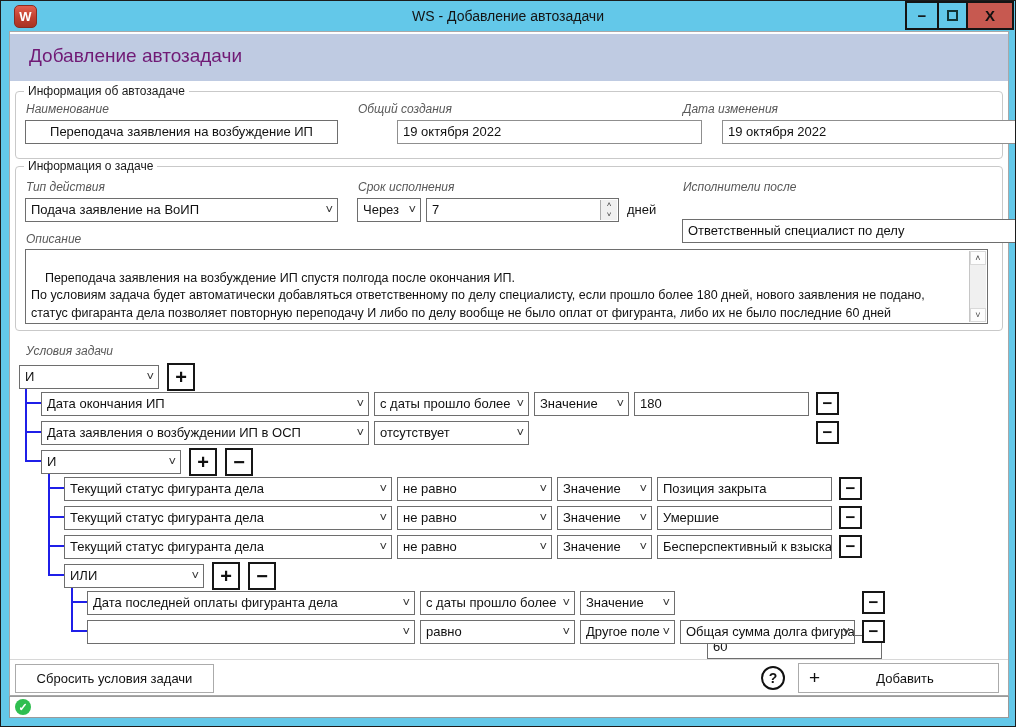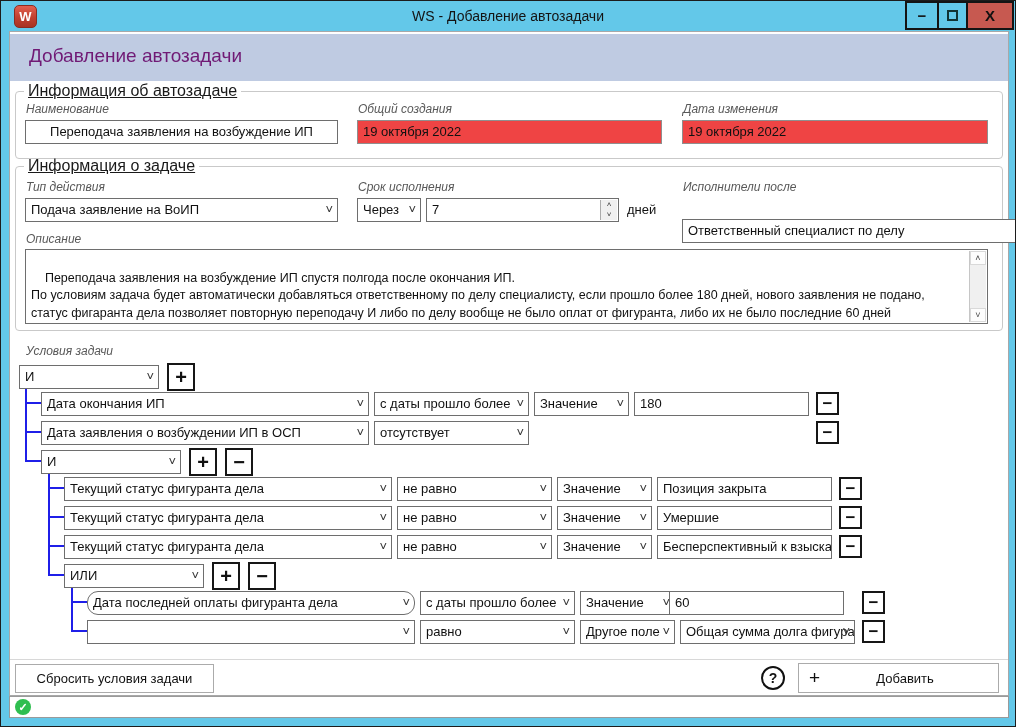--- a/index.html
+++ b/index.html
@@ -15,25 +15,25 @@
   .btn-min{left:904px;width:34px;font-size:15px;}
   .btn-max{left:936px;width:31px;}
   .btn-close{left:965px;width:48px;background:#c75950;font-size:15px;}
   .max-glyph{width:11px;height:11px;border:2px solid #133;}
   
   .content{position:absolute;left:8px;top:30px;width:1000px;height:665px;background:#fff;border:1px solid #a8a8a8;}
   .headerband{position:absolute;left:9px;top:33px;width:998px;height:47px;background:#bfcbe2;}
   .page-title{position:absolute;left:28px;top:44px;font-size:19px;color:#701a75;}
   
   .gb{position:absolute;border:1px solid #c9c9c9;border-radius:4px;background:#fff;}
-  .gb-title{position:absolute;top:-8px;left:8px;background:#fff;padding:0 4px;font-size:16px;color:#1a1a1a;line-height:14px;text-decoration:underline;}
+  .gb-title{position:absolute;top:-8px;left:8px;background:#fff;padding:0 4px;font-size:12px;color:#1a1a1a;line-height:14px;}
   .lbl{position:absolute;font-size:12px;font-style:italic;color:#585858;white-space:nowrap;}
   .field,.combo{position:absolute;height:24px;background:#fff;border:1px solid #6e6e6e;font-size:13px;color:#111;
     line-height:22px;padding:0 18px 0 5px;white-space:nowrap;overflow:hidden;}
-  .field.ro{background:#ef4444;border-color:#8f8f8f;padding-right:21px;}
+  .field.ro{background:#ffffff;border-color:#8f8f8f;padding-right:21px;margin-left:40px;}
   .field.plain{padding-right:5px;}
   .chev{position:absolute;right:4px;top:0;line-height:22px;font-size:13px;color:#333;font-style:normal;}
   
   .spin{position:absolute;right:1px;top:1px;width:17px;height:20px;background:#f0f0f0;border-left:1px solid #ababab;
     display:flex;flex-direction:column;}
   .spin span{flex:1;font-size:8px;line-height:10px;text-align:center;color:#333;}
   
   .tarea{position:absolute;background:#fff;border:1px solid #6e6e6e;font-size:12.5px;color:#111;line-height:1.4;
     padding:2px 24px 2px 5px;white-space:pre-wrap;overflow:hidden;}
   .vscroll{position:absolute;right:1px;top:1px;bottom:1px;width:17px;background:#f0f0f0;border-left:1px solid #c6c6c6;
@@ -210,24 +210,24 @@
     <span class="chev">˅</span>
   </div>
   <div class="grpbtn plusbtn" style="left:211px;top:561px;">
       <span>+</span>
     </div>
   <div class="grpbtn minusbtn" style="left:247px;top:561px;">
       <span>−</span>
     </div>
 
   <div class="crow" style="left:86px;top:590px;">
-    <div class="cell combo" style="left:0;width:328px;border-radius:11px;"><span>Дата последней оплаты фигуранта дела</span><span class="chev">˅</span></div>
+    <div class="cell combo" style="left:0;width:328px;"><span>Дата последней оплаты фигуранта дела</span><span class="chev">˅</span></div>
     <div class="cell combo" style="left:333px;width:155px;"><span>с даты прошло более</span><span class="chev">˅</span></div>
     <div class="cell combo" style="left:493px;width:95px;"><span>Значение</span><span class="chev">˅</span></div>
-    <div class="cell field plain" style="left:582px;width:175px;">60</div>
+    <div class="cell field plain" style="left:620px;width:175px;margin-top:44px;">60</div>
     <div class="rowminus minusbtn">
         <span>−</span>
       </div>
   </div>
 
   <div class="crow" style="left:86px;top:619px;">
     <div class="cell combo" style="left:0;width:328px;"><span class="chev">˅</span></div>
     <div class="cell combo" style="left:333px;width:155px;"><span>равно</span><span class="chev">˅</span></div>
     <div class="cell combo" style="left:493px;width:95px;"><span>Другое поле</span><span class="chev">˅</span></div>
     <div class="cell combo" style="left:593px;width:175px;"><span>Общая сумма долга фигура</span><span class="chev">˅</span></div>

